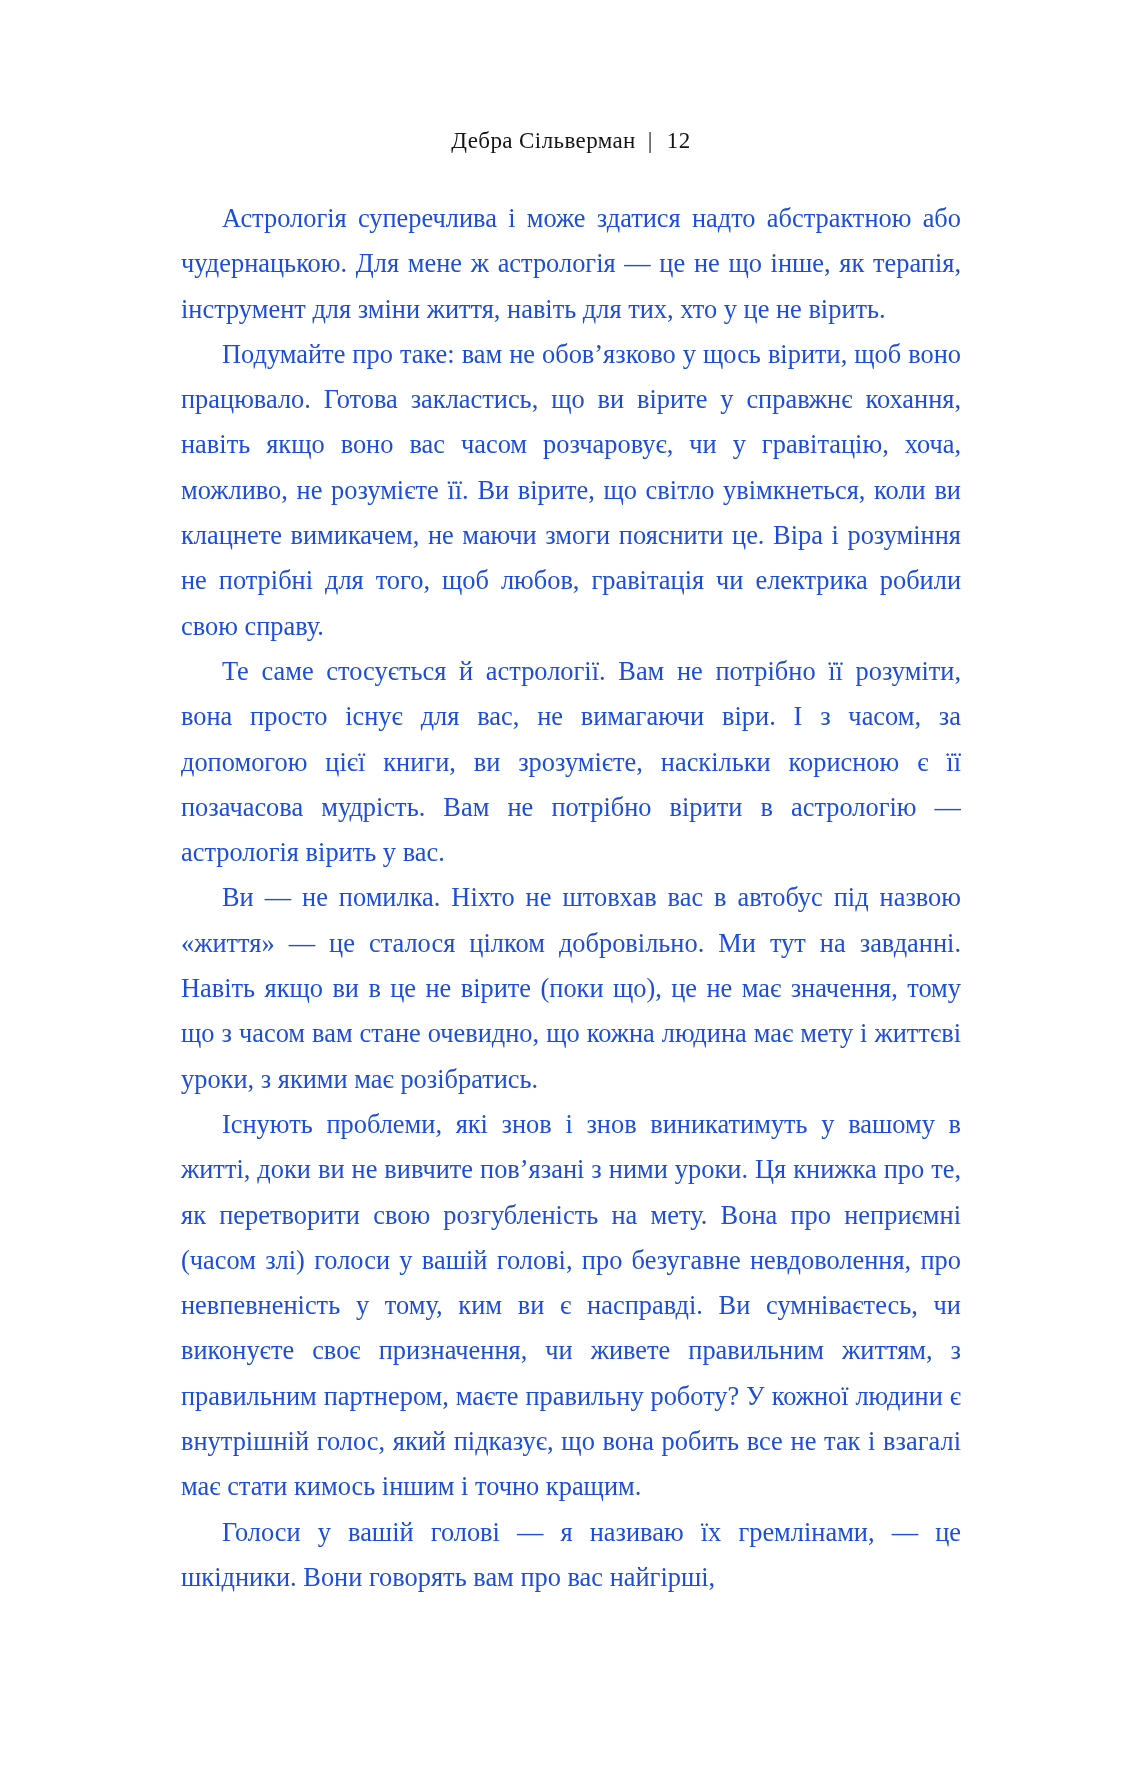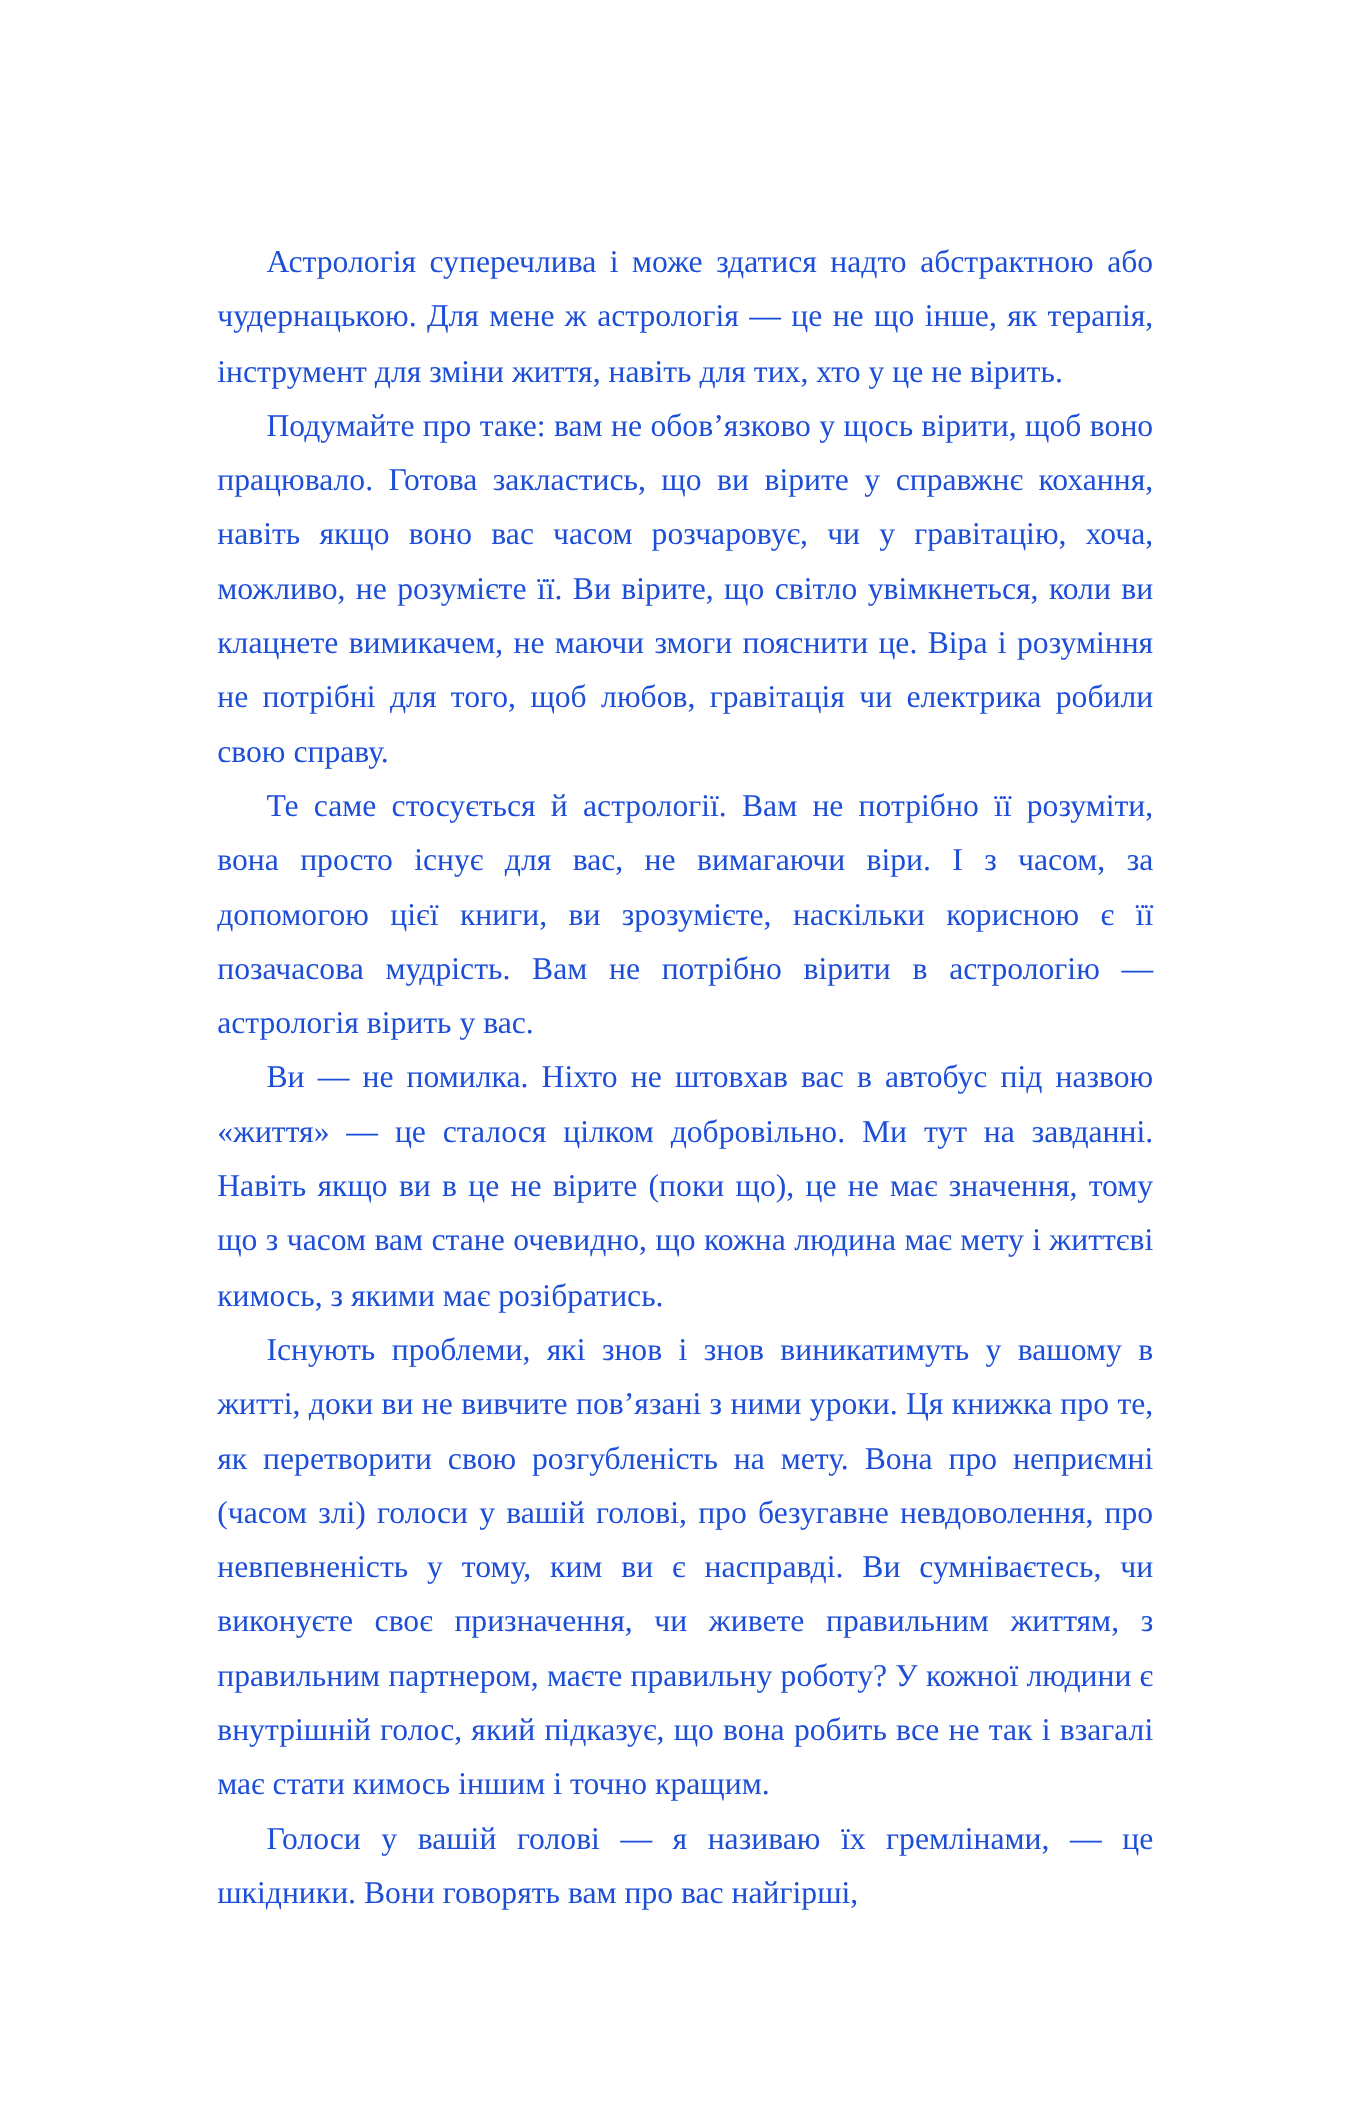--- a/index.html
+++ b/index.html
@@ -58,23 +58,26 @@
   
   .textblock p:last-child {
     text-indent: 41px;
   }
 </style>
 </head>
 <body>
 
 <div class="page">
 
+  <div class="running-head">
+    <span class="rh-author">Дебра Сільверман</span><span class="rh-sep">|</span><span class="rh-page">12</span>
+  </div>
 
   <div class="textblock">
     <p>Астрологія суперечлива і може здатися надто абстракт­ною або чудернацькою. Для мене ж астрологія — це не що інше, як терапія, інструмент для зміни життя, навіть для тих, хто у це не вірить.</p>
     <p>Подумайте про таке: вам не обов’язково у щось ві­рити, щоб воно працювало. Готова закластись, що ви вірите у справжнє кохання, навіть якщо воно вас часом розчаровує, чи у гравітацію, хоча, можливо, не розумієте її. Ви вірите, що світло увімкнеться, коли ви клацнете ви­микачем, не маючи змоги пояснити це. Віра і розуміння не потрібні для того, щоб любов, гравітація чи електрика робили свою справу.</p>
     <p>Те саме стосується й астрології. Вам не потрібно її розуміти, вона просто існує для вас, не вимагаючи віри. І з часом, за допомогою цієї книги, ви зрозумієте, наскіль­ки корисною є її позачасова мудрість. Вам не потрібно вірити в астрологію — астрологія вірить у вас.</p>
-    <p>Ви — не помилка. Ніхто не штовхав вас в автобус під назвою «життя» — це сталося цілком добровільно. Ми тут на завданні. Навіть якщо ви в це не вірите (поки що), це не має значення, тому що з часом вам стане очевидно, що кожна людина має мету і життєві кимось, з якими має розібратись.</p>
+    <p>Ви — не помилка. Ніхто не штовхав вас в автобус під назвою «життя» — це сталося цілком добровільно. Ми тут на завданні. Навіть якщо ви в це не вірите (поки що), це не має значення, тому що з часом вам стане очевидно, що кожна людина має мету і життєві уроки, з якими має розібратись.</p>
     <p>Існують проблеми, які знов і знов виникатимуть у ва­шому в житті, доки ви не вивчите пов’язані з ними уроки. Ця книжка про те, як перетворити свою розгубленість на мету. Вона про неприємні (часом злі) голоси у вашій голові, про безугавне невдоволення, про невпевненість у тому, ким ви є насправді. Ви сумніваєтесь, чи виконуєте своє при­значення, чи живете правильним життям, з правильним партнером, маєте правильну роботу? У кожної людини є внутрішній голос, який підказує, що вона робить все не так і взагалі має стати кимось іншим і точно кращим.</p>
     <p>Голоси у вашій голові — я називаю їх гремлінами, — це шкідники. Вони говорять вам про вас найгірші,</p>
   </div>
 
 </div>
 
 </body></html>

